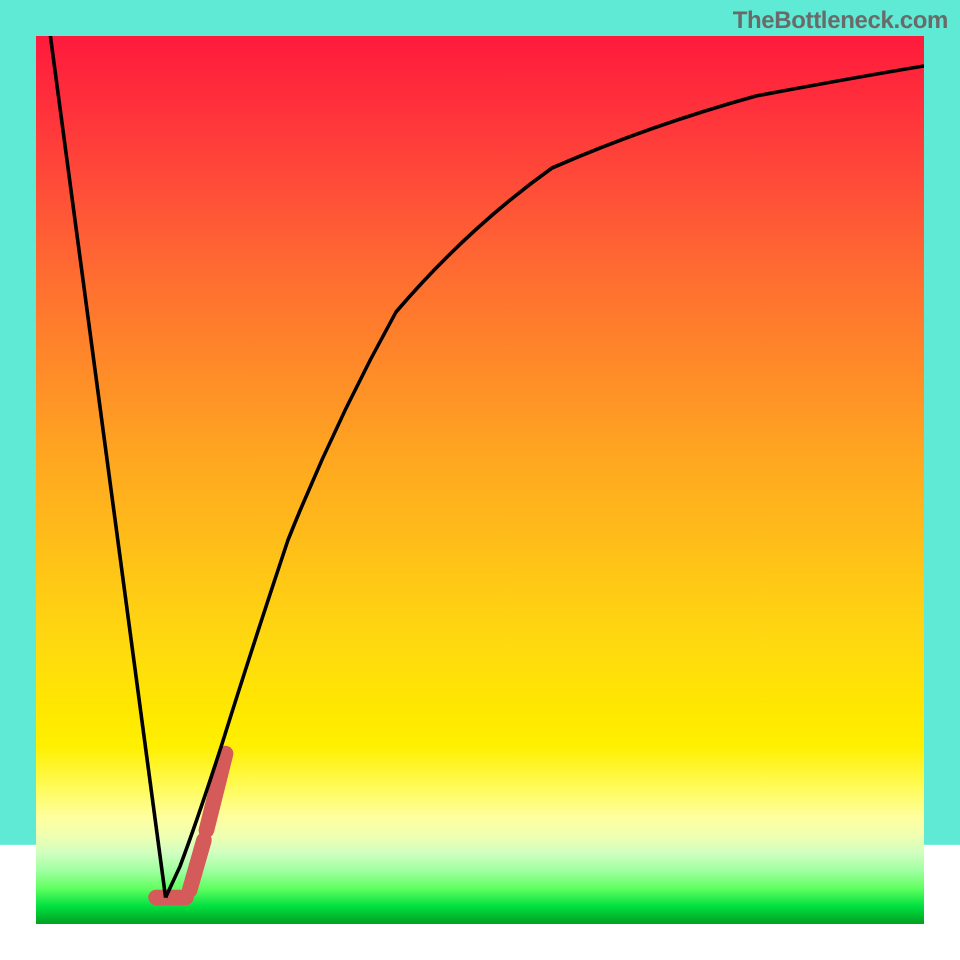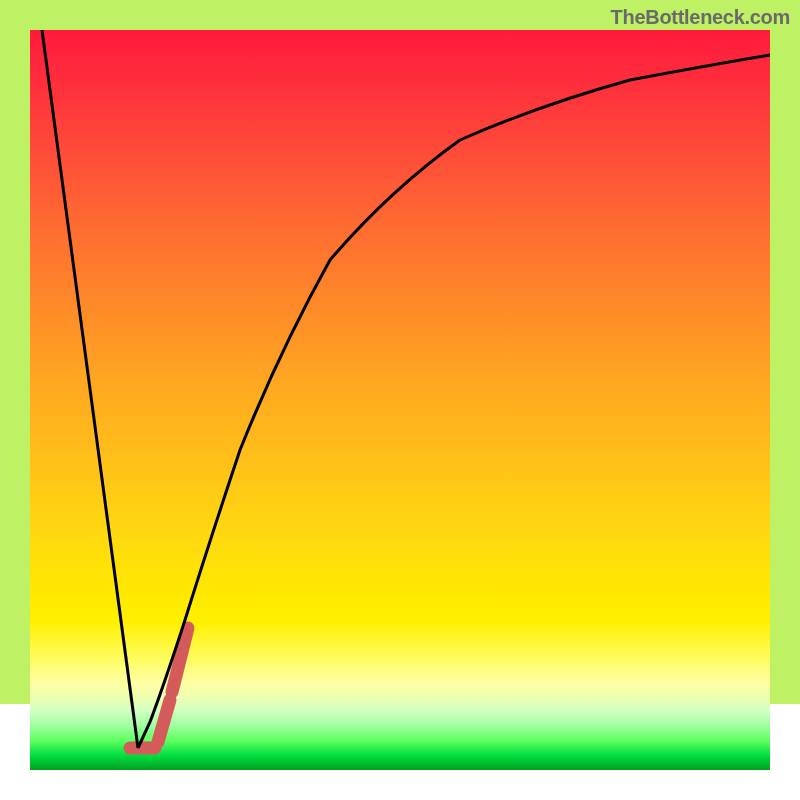--- a/index.html
+++ b/index.html
@@ -1,21 +1,21 @@
 <!DOCTYPE html>
 <html><head>
   <meta charset="utf-8">
   <style>
     * { margin: 0; padding: 0; box-sizing: border-box; }
     body { width: 800px; height: 800px; position: relative; font-family: Arial, sans-serif; }
     .chart-container {
       width: 800px;
       height: 704px;
       position: relative;
-      background: #bef264;
+      background: #5eead4;
     }
     .plot-area {
       position: absolute;
       left: 30px;
       top: 30px;
       width: 740px;
       height: 740px;
       background: linear-gradient(to bottom,
         #ff1a3c 0%,
         #ff2e3c 7%,

